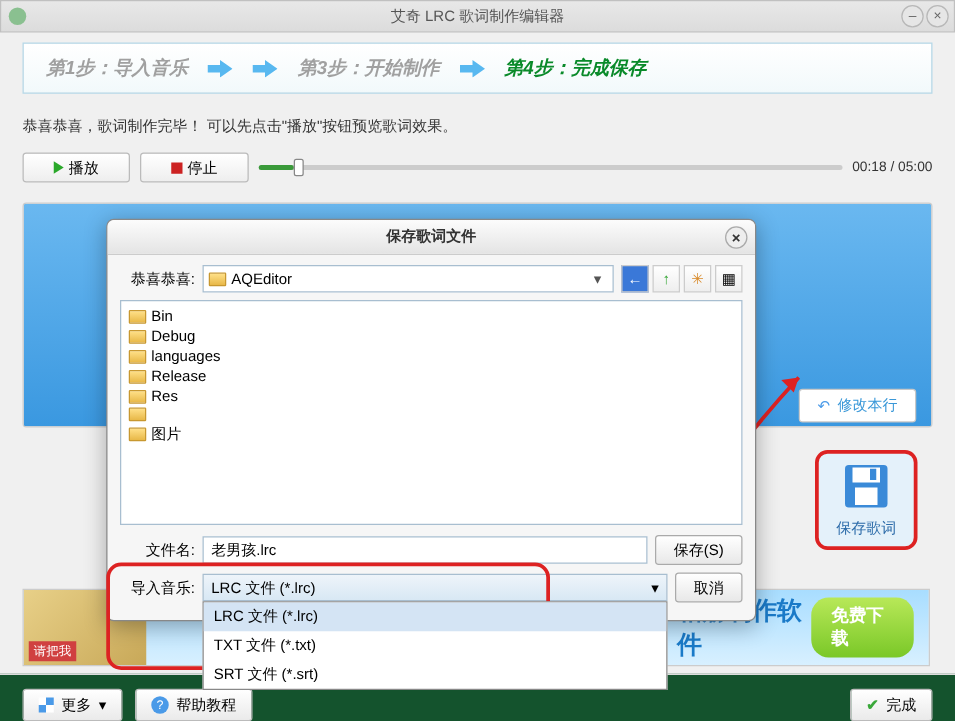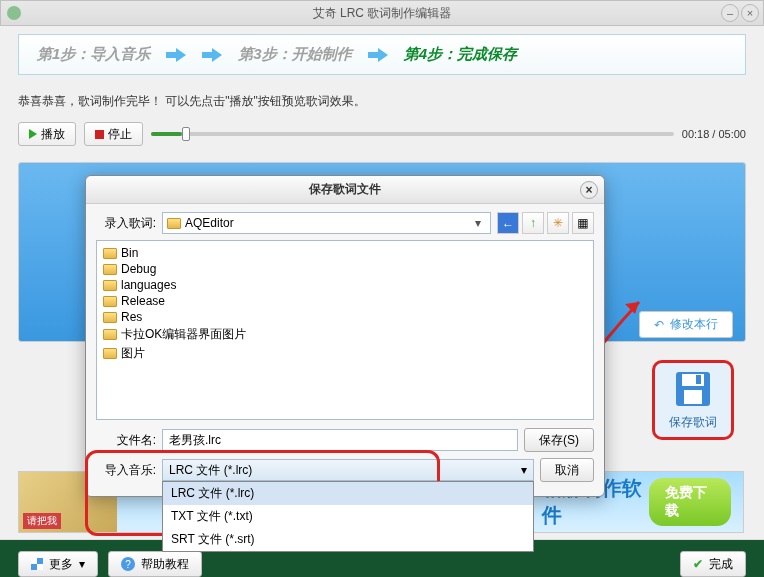--- a/index.html
+++ b/index.html
@@ -15,21 +15,21 @@
 
 .steps { background: linear-gradient(#fff, #f2f9fb); border: 1px solid #b5d8e8; padding: 10px 18px; display: flex; align-items: center; gap: 16px; }
 .step { font-size: 15px; font-style: italic; font-weight: bold; color: #a0a0a0; white-space: nowrap; }
 .step.active { color: #0a8a2a; }
 .step-arrow { width: 20px; height: 14px; display: inline-block; }
 .step-arrow svg { width: 100%; height: 100%; }
 
 .congrats { font-size: 12px; color: #333; margin: 18px 0 12px; }
 
 .player-row { display: flex; align-items: center; gap: 8px; margin-bottom: 16px; }
-.pbtn { height: 24px; padding: 0 10px; border: 1px solid #bbb; border-radius: 3px; background: linear-gradient(#fff,#eee); display: flex; align-items: center; gap: 4px; font-size: 12px; cursor: pointer; }
+.pbtn { height: 24px; padding: 0 24px; border: 1px solid #bbb; border-radius: 3px; background: linear-gradient(#fff,#eee); display: flex; align-items: center; gap: 4px; font-size: 12px; cursor: pointer; }
 .pbtn .ico-play { width: 0; height: 0; border-left: 8px solid #2aa82a; border-top: 5px solid transparent; border-bottom: 5px solid transparent; }
 .pbtn .ico-stop { width: 9px; height: 9px; background: #c22; }
 .slider { flex: 1; position: relative; height: 4px; background: #ccc; border-radius: 2px; }
 .slider .fill { position: absolute; left: 0; top: 0; height: 100%; width: 6%; background: #3a9a3a; border-radius: 2px; }
 .slider .thumb { position: absolute; top: -5px; left: 6%; width: 8px; height: 14px; background: #fff; border: 1px solid #888; border-radius: 2px; }
 .time { font-size: 11px; color: #333; }
 
 .lyric-area { position: relative; height: 180px; background: linear-gradient(#6ab8f0, #3a98e0); border: 1px solid #ccc; border-radius: 3px; }
 .edit-line-btn { position: absolute; right: 12px; top: 148px; background: #fff; border: 1px solid #c8c8c8; border-radius: 3px; padding: 4px 14px; font-size: 12px; color: #3a98d8; display: flex; align-items: center; gap: 6px; cursor: pointer; }
 
@@ -167,21 +167,21 @@
     </div>
 </div>
 
 <div class="dialog">
   <div class="dlg-title">
     <span>保存歌词文件</span>
     <div class="dlg-close">×</div>
   </div>
   <div class="dlg-body">
     <div class="dlg-row">
-      <label>录入歌词:</label>
+      <label>恭喜恭喜:</label>
       <div class="path-select">
         <span class="folder-ico"></span>
         <span>AQEditor</span>
         <span class="dd">▾</span>
       </div>
       <div class="nav-icons">
         <div class="nav-ico" style="background:#3a78d8;color:#fff">←</div>
         <div class="nav-ico" style="color:#3aa83a">↑</div>
         <div class="nav-ico" style="color:#d88a2a">✳</div>
         <div class="nav-ico">▦</div>
@@ -203,21 +203,20 @@
         <div class="file-item">
           <span class="folder-ico"></span>
           <span>Release</span>
         </div>
         <div class="file-item">
           <span class="folder-ico"></span>
           <span>Res</span>
         </div>
         <div class="file-item">
           <span class="folder-ico"></span>
-          <span>卡拉OK编辑器界面图片</span>
         </div>
         <div class="file-item">
           <span class="folder-ico"></span>
           <span>图片</span>
         </div>
       </div>
     <div style="height:8px"></div>
     <div class="dlg-row">
       <label>文件名:</label>
       <input class="name-input" value="老男孩.lrc" style="">

